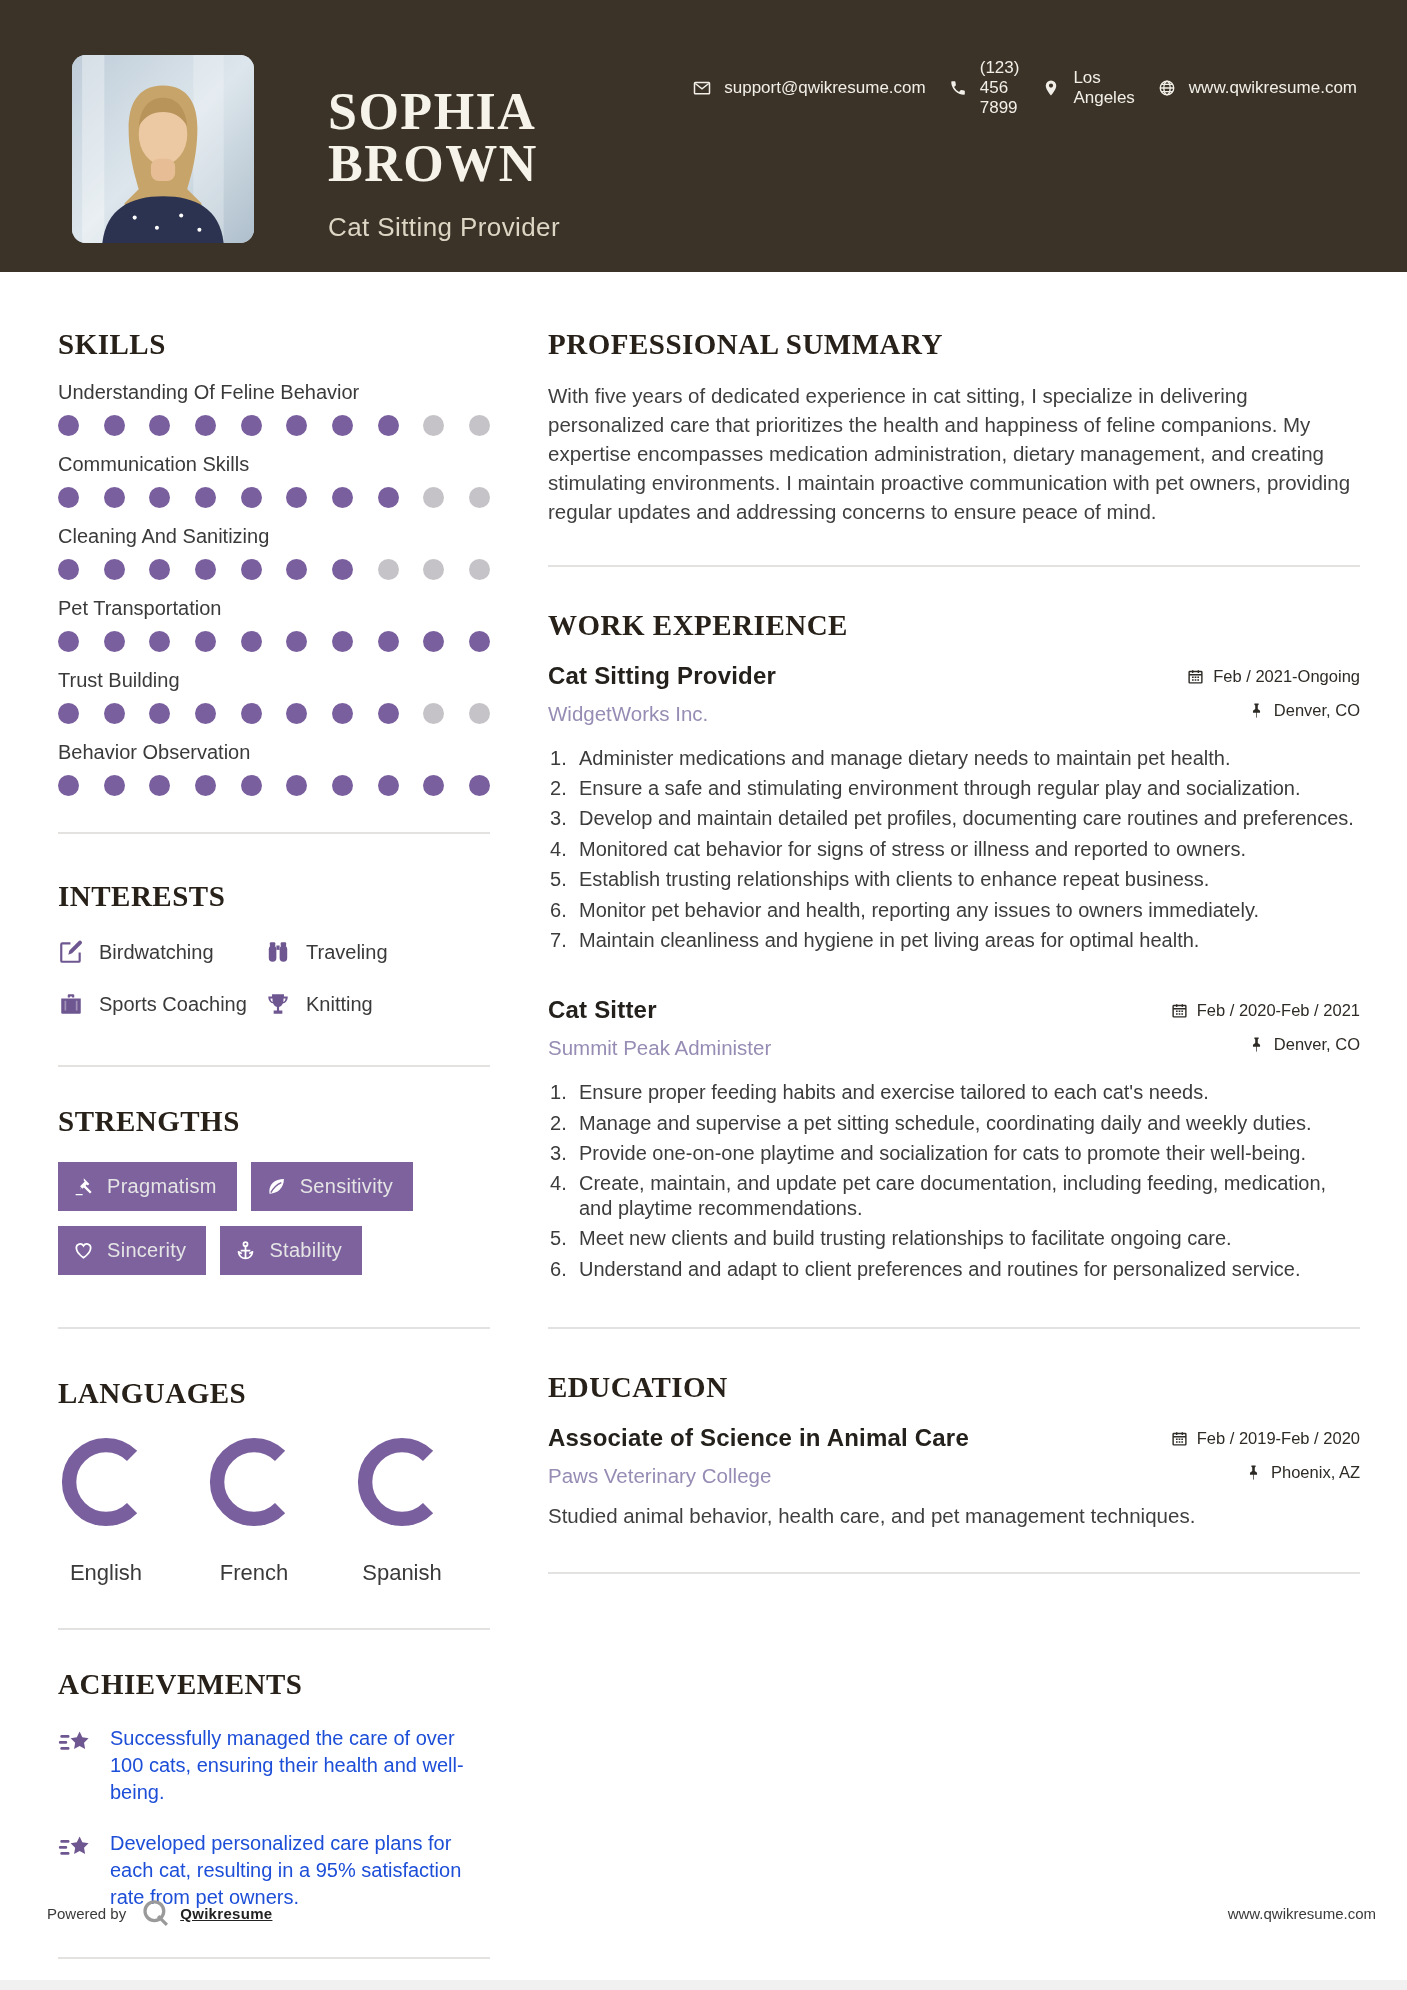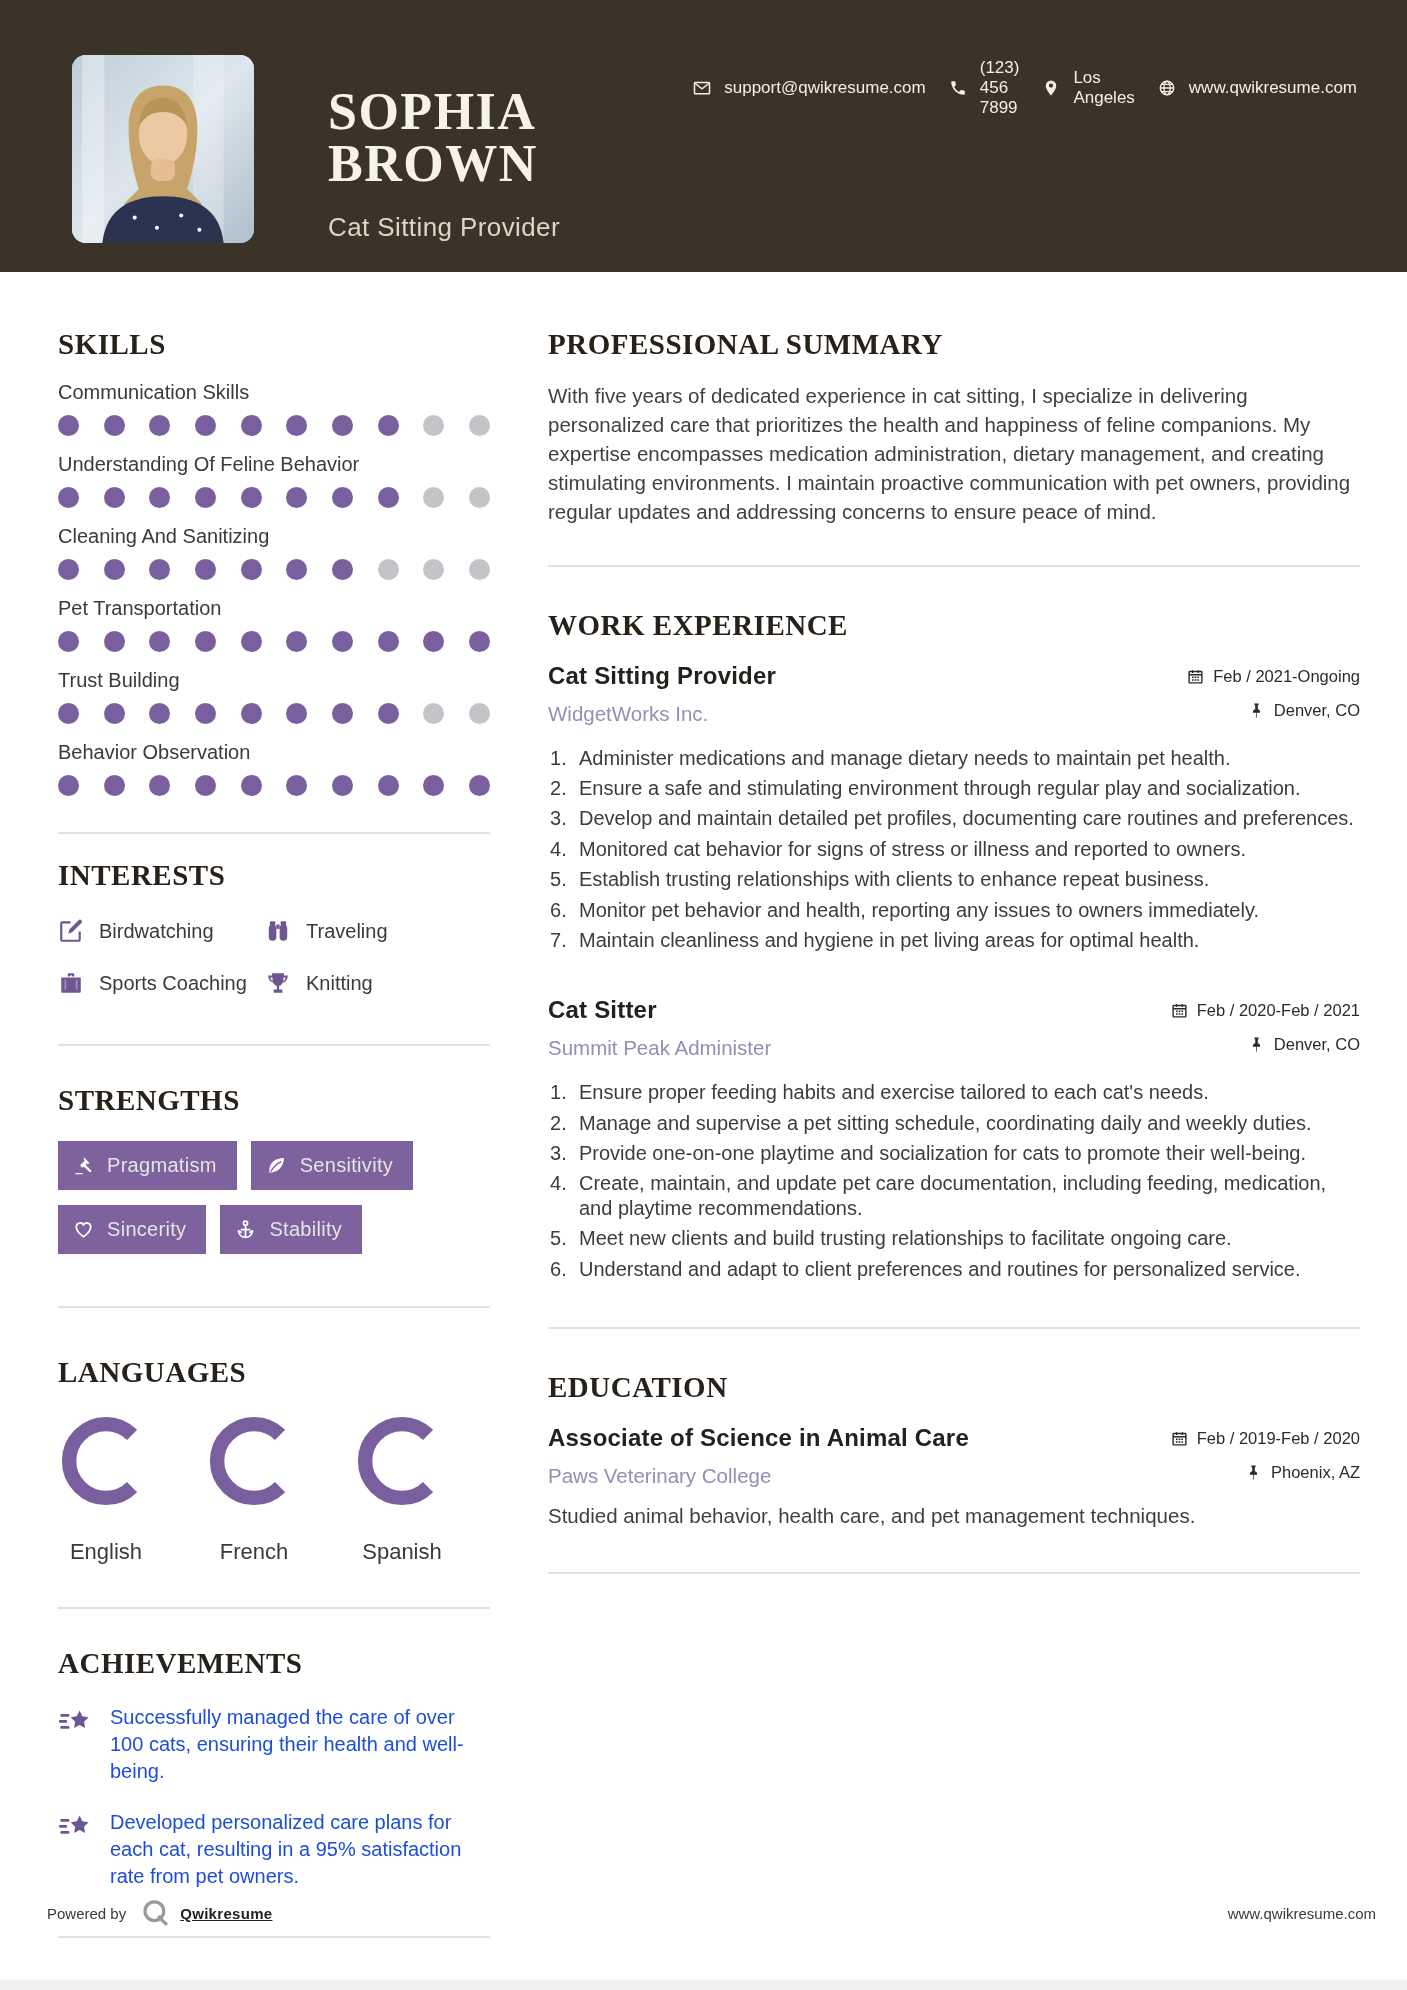--- a/index.html
+++ b/index.html
@@ -163,36 +163,36 @@
         </div>
       </div>
   </div>
 
   <div class="content">
 
     <div class="col-l">
       <div class="sec-h">SKILLS</div>
       <div id="skills">
           <div class="skill">
+            <div class="skill-label">Understanding Of Feline Behavior</div>
+            <div class="dots">
+              <span class="dot on"></span>
+              <span class="dot on"></span>
+              <span class="dot on"></span>
+              <span class="dot on"></span>
+              <span class="dot on"></span>
+              <span class="dot on"></span>
+              <span class="dot on"></span>
+              <span class="dot on"></span>
+              <span class="dot"></span>
+              <span class="dot"></span>
+            </div>
+          </div>
+          <div class="skill">
             <div class="skill-label">Communication Skills</div>
-            <div class="dots">
-              <span class="dot on"></span>
-              <span class="dot on"></span>
-              <span class="dot on"></span>
-              <span class="dot on"></span>
-              <span class="dot on"></span>
-              <span class="dot on"></span>
-              <span class="dot on"></span>
-              <span class="dot on"></span>
-              <span class="dot"></span>
-              <span class="dot"></span>
-            </div>
-          </div>
-          <div class="skill">
-            <div class="skill-label">Understanding Of Feline Behavior</div>
             <div class="dots">
               <span class="dot on"></span>
               <span class="dot on"></span>
               <span class="dot on"></span>
               <span class="dot on"></span>
               <span class="dot on"></span>
               <span class="dot on"></span>
               <span class="dot on"></span>
               <span class="dot on"></span>
               <span class="dot"></span>
@@ -255,21 +255,21 @@
               <span class="dot on"></span>
               <span class="dot on"></span>
               <span class="dot on"></span>
               <span class="dot on"></span>
               <span class="dot on"></span>
             </div>
           </div>
         </div>
 
       <hr class="divider">
-      <div class="sec-h" style="margin-top:25px">INTERESTS</div>
+      <div class="sec-h" style="margin-top:46px">INTERESTS</div>
       <div class="int-grid" id="interests">
           <div class="int-item">
             <span class="ic">
               <svg viewBox="0 0 24 24" fill="none" stroke="currentColor" stroke-width="2">
                 <path d="M20 12.5V20a1 1 0 0 1-1 1H4a1 1 0 0 1-1-1V5a1 1 0 0 1 1-1h7.5"></path>
                 <path d="M9.5 14.5l1-4L19 2a1.8 1.8 0 0 1 2.6 2.6L13 13.1z" fill="currentColor" stroke="none"></path>
               </svg>
             </span>
             <span>Birdwatching</span>
           </div>

